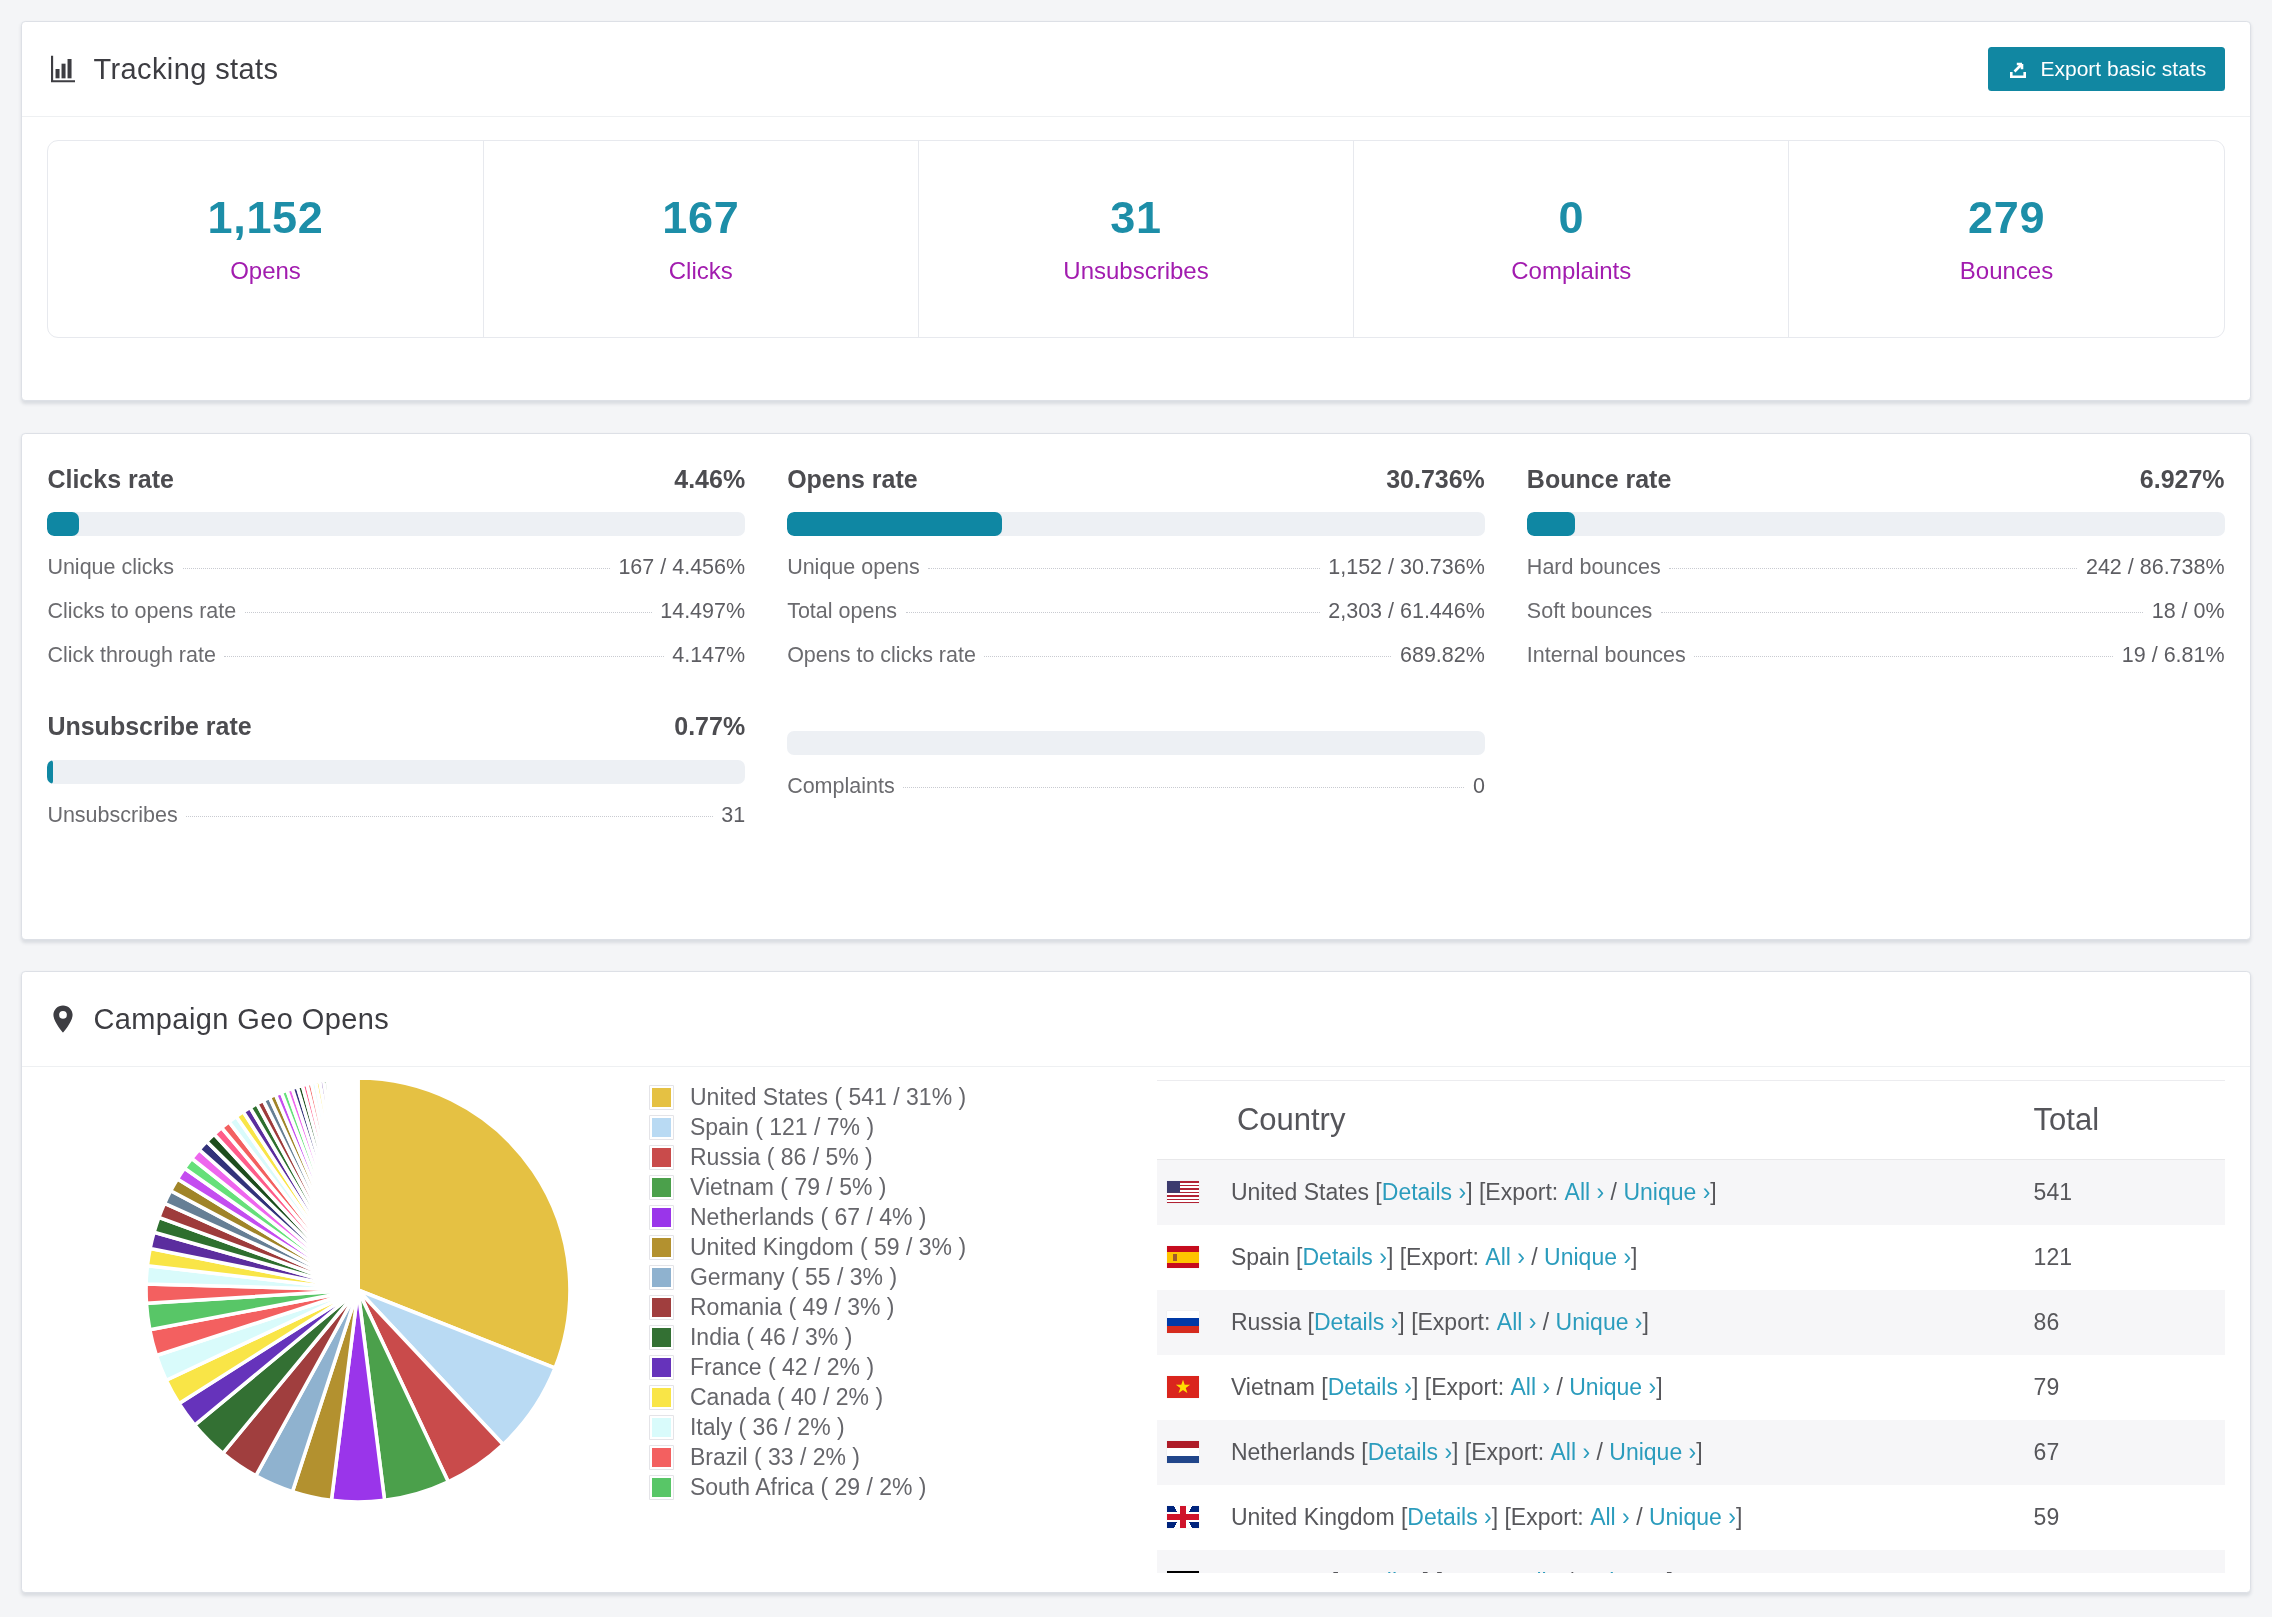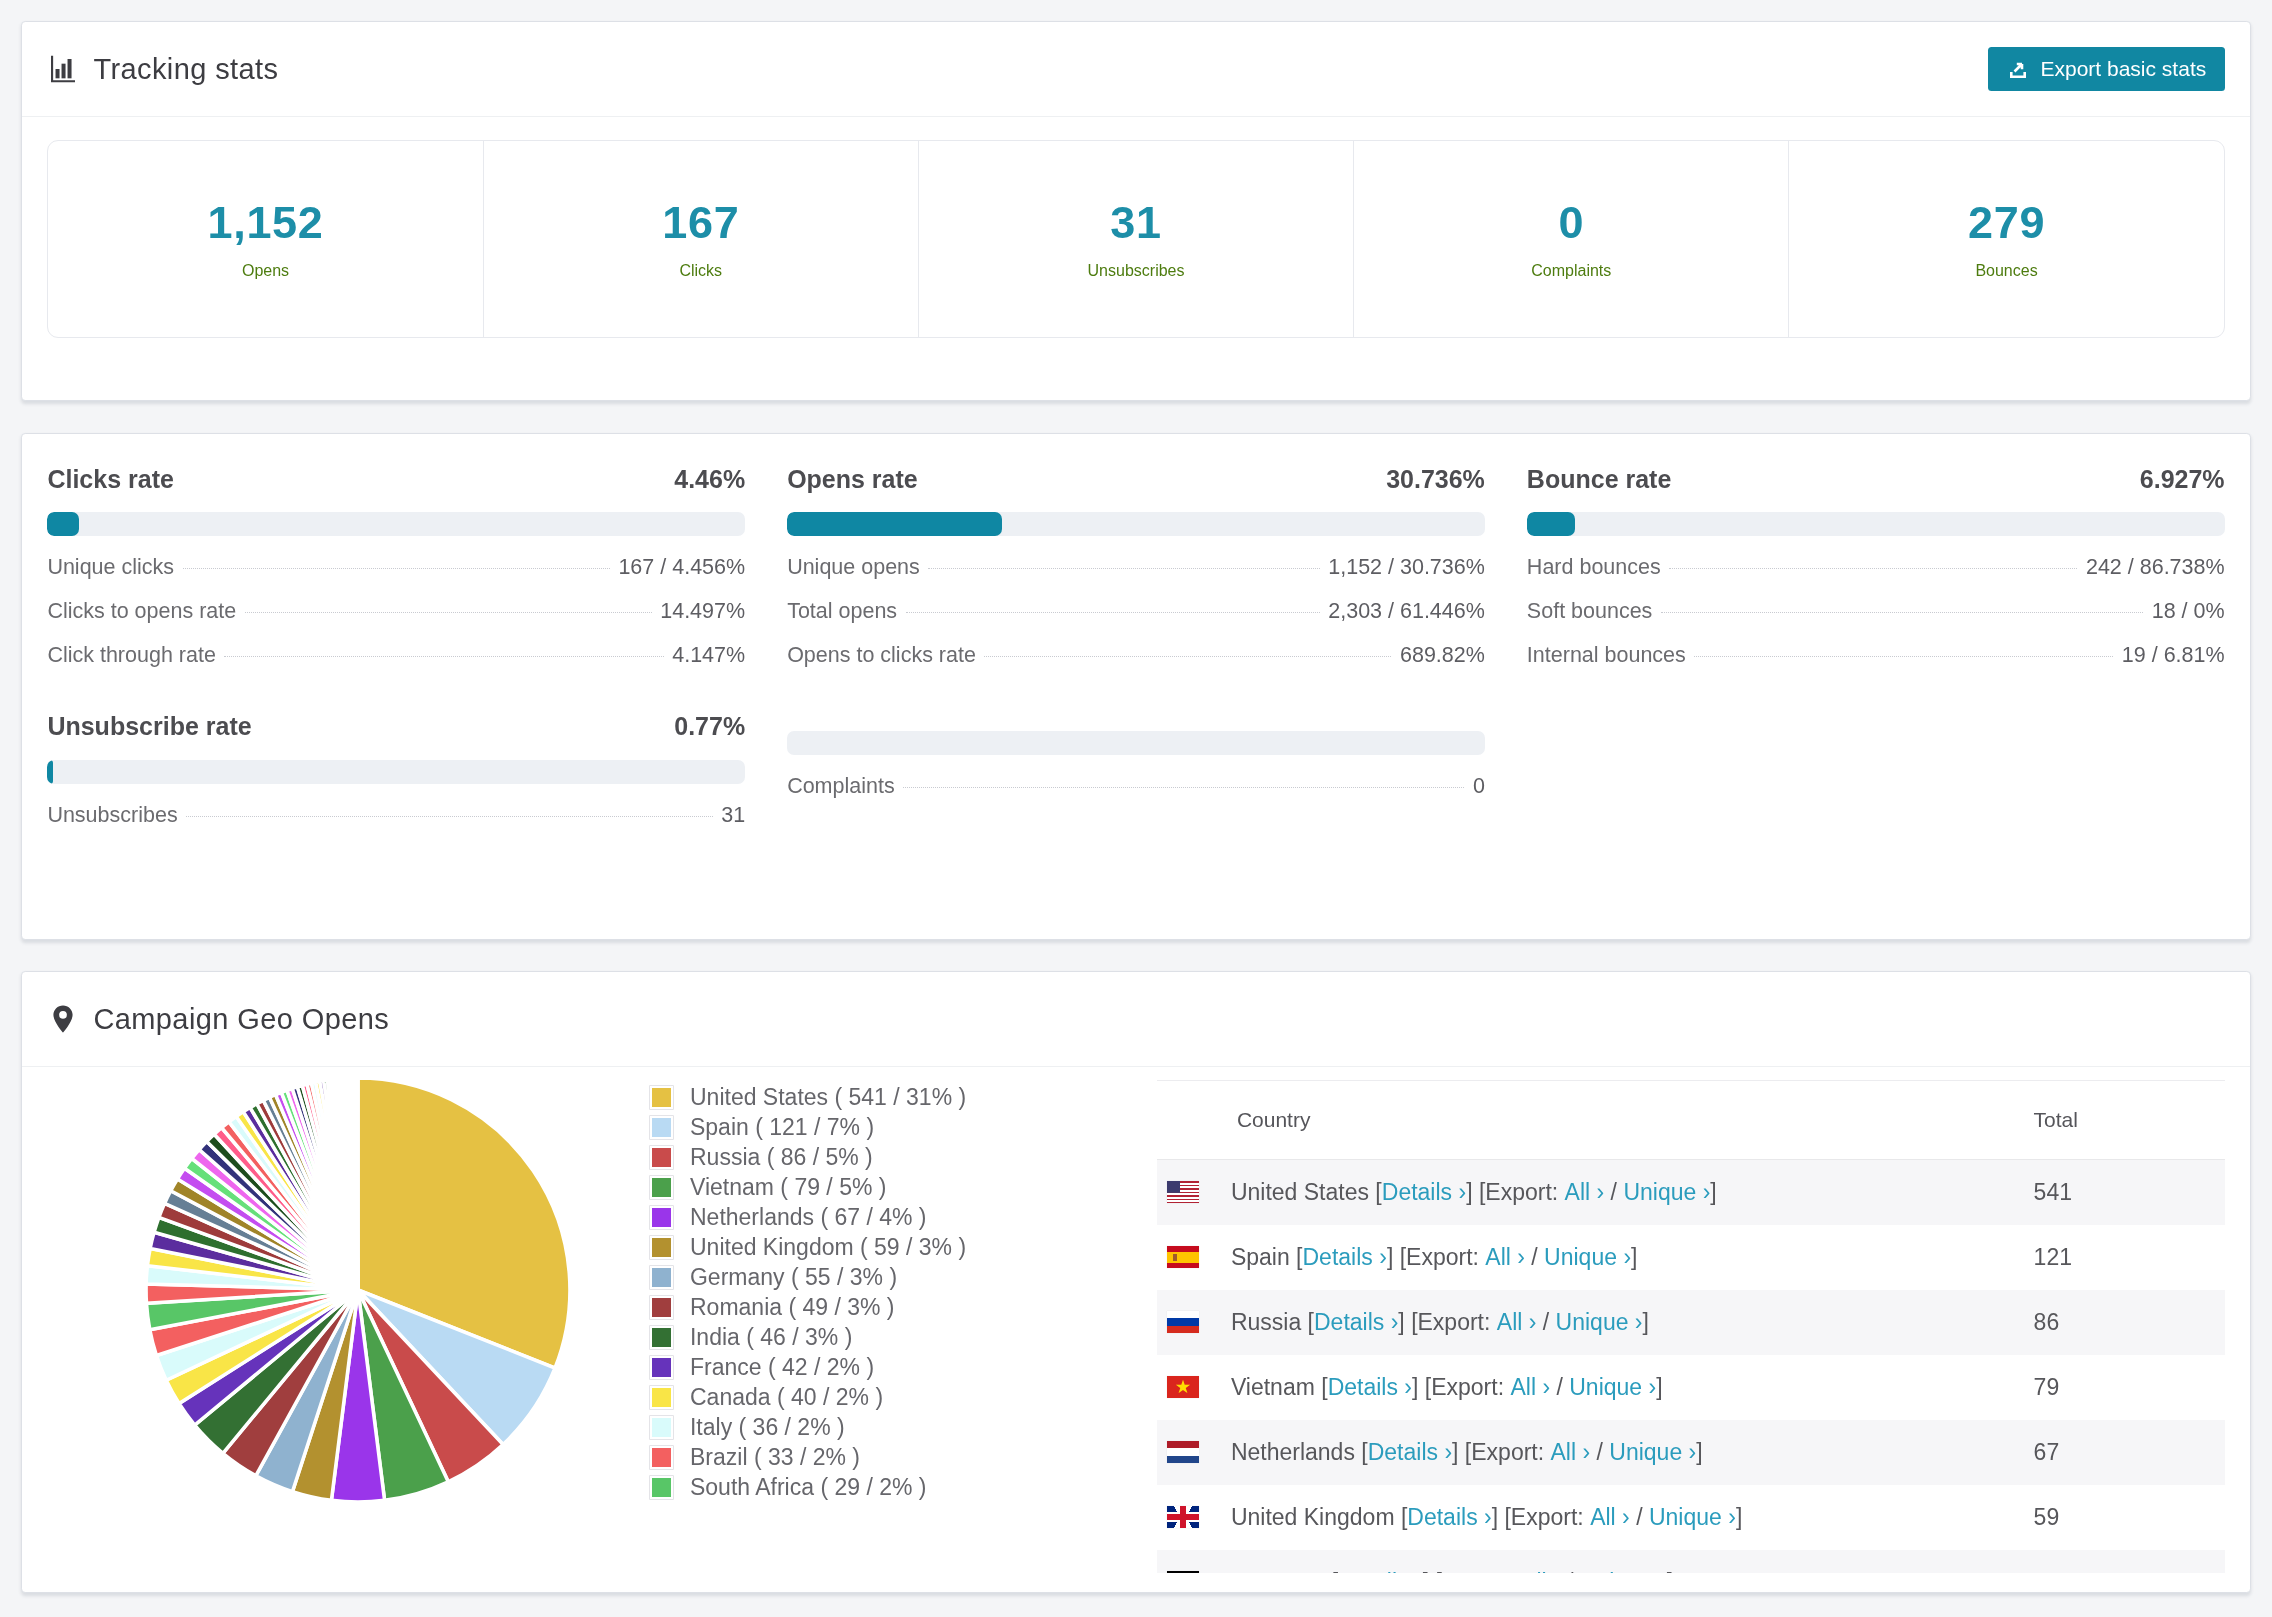--- a/index.html
+++ b/index.html
@@ -22,21 +22,21 @@
     background:#1187a2; color:#fff; border:none; border-radius:3.5px;
     height:44px; padding:0 18.4px; font-size:21px; font-family:inherit; cursor:pointer; }
   .btn-export svg { width:24px; height:24px; }
 
   
   .stats-wrap { padding:22.6px 25.4px; }
   .stats-row { display:flex; height:198px; border:0.7px solid #e7e9ee; border-radius:11px; background:#fff; }
   .stat-cell { flex:1; display:flex; flex-direction:column; align-items:center; justify-content:center; }
   .stat-cell + .stat-cell { border-left:0.7px solid #e7e9ee; }
   .stat-value { font-size:45px; font-weight:bold; color:#1d8ea8; letter-spacing:0.7px; }
-  .stat-label { margin-top:12.7px; font-size:16px; color:#4d7c0f; }
+  .stat-label { margin-top:12.7px; font-size:24px; color:#a21caf; }
 
   
   .rates-grid { display:grid; grid-template-columns:1fr 1fr 1fr; column-gap:42px; row-gap:44px;
     padding:31px 25.4px 0; }
   .rate-head { display:flex; justify-content:space-between; align-items:baseline;
     font-size:25px; font-weight:bold; color:#4c4c50; }
   .bar { height:24px; background:#edf0f4; border-radius:7px; margin-top:18.4px; overflow:hidden; }
   .bar-fill { height:100%; background:#0f87a3; border-radius:7px; min-width:0; }
   .detail-rows { margin-top:14px; }
   .detail-row { display:flex; align-items:baseline; font-size:21.5px; margin-top:19px; color:#6b6b6f; }
@@ -48,21 +48,21 @@
   .pie-wrap { width:586px; flex:none; }
   .pie-wrap svg { display:block; margin:4.2px 0 0 92px; }
   .legend { width:508px; flex:none; padding-left:17px; margin-top:15.5px; }
   .legend-item { display:flex; align-items:center; height:30px; cursor:pointer; }
   .swatch { width:22.6px; height:22.6px; flex:none; border:2.1px solid #fff;
     box-shadow:0 0 0 0.7px #d9d9de; margin-right:17px; }
   .legend-label { font-size:23px; color:#66666b; white-space:nowrap; }
 
   .table-wrap { flex:1; padding-left:15.5px; margin-top:12.7px; height:493px; overflow:hidden; }
   .geo-table { border-top:0.7px solid #ececef; }
-  .thead { display:flex; align-items:center; height:79px; font-size:21px; color:#55555a;
+  .thead { display:flex; align-items:center; height:79px; font-size:31px; color:#55555a;
     border-bottom:0.7px solid #e8e8ea; }
   .th-country { padding-left:80px; flex:1; }
   .th-total { width:191px; flex:none; }
   .trow { display:flex; align-items:center; height:65px; font-size:23px; color:#57575b; padding-left:10px; }
   .trow.striped { background:#f6f6f8; }
   .country-cell { flex:1; display:flex; align-items:baseline; white-space:pre; margin-left:32px;text-align:center; }
   .total-cell { width:191px; flex:none; }
   .tlink { color:#2b9cbd; text-decoration:none; cursor:pointer; }
 
   

